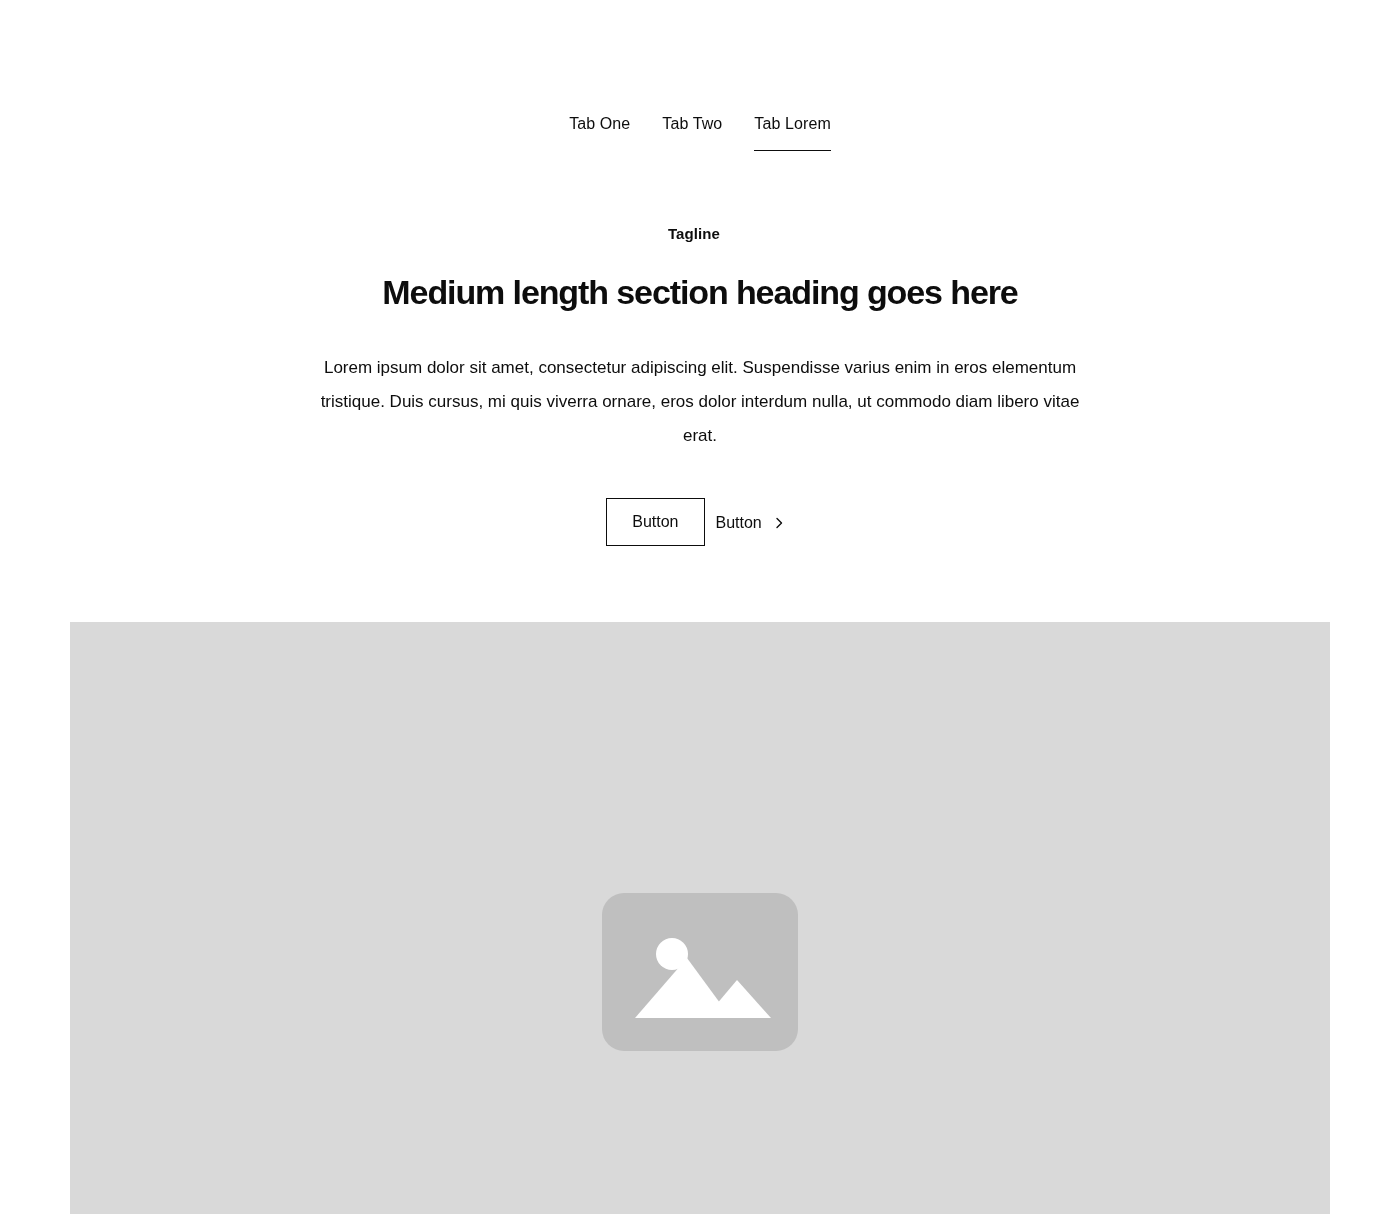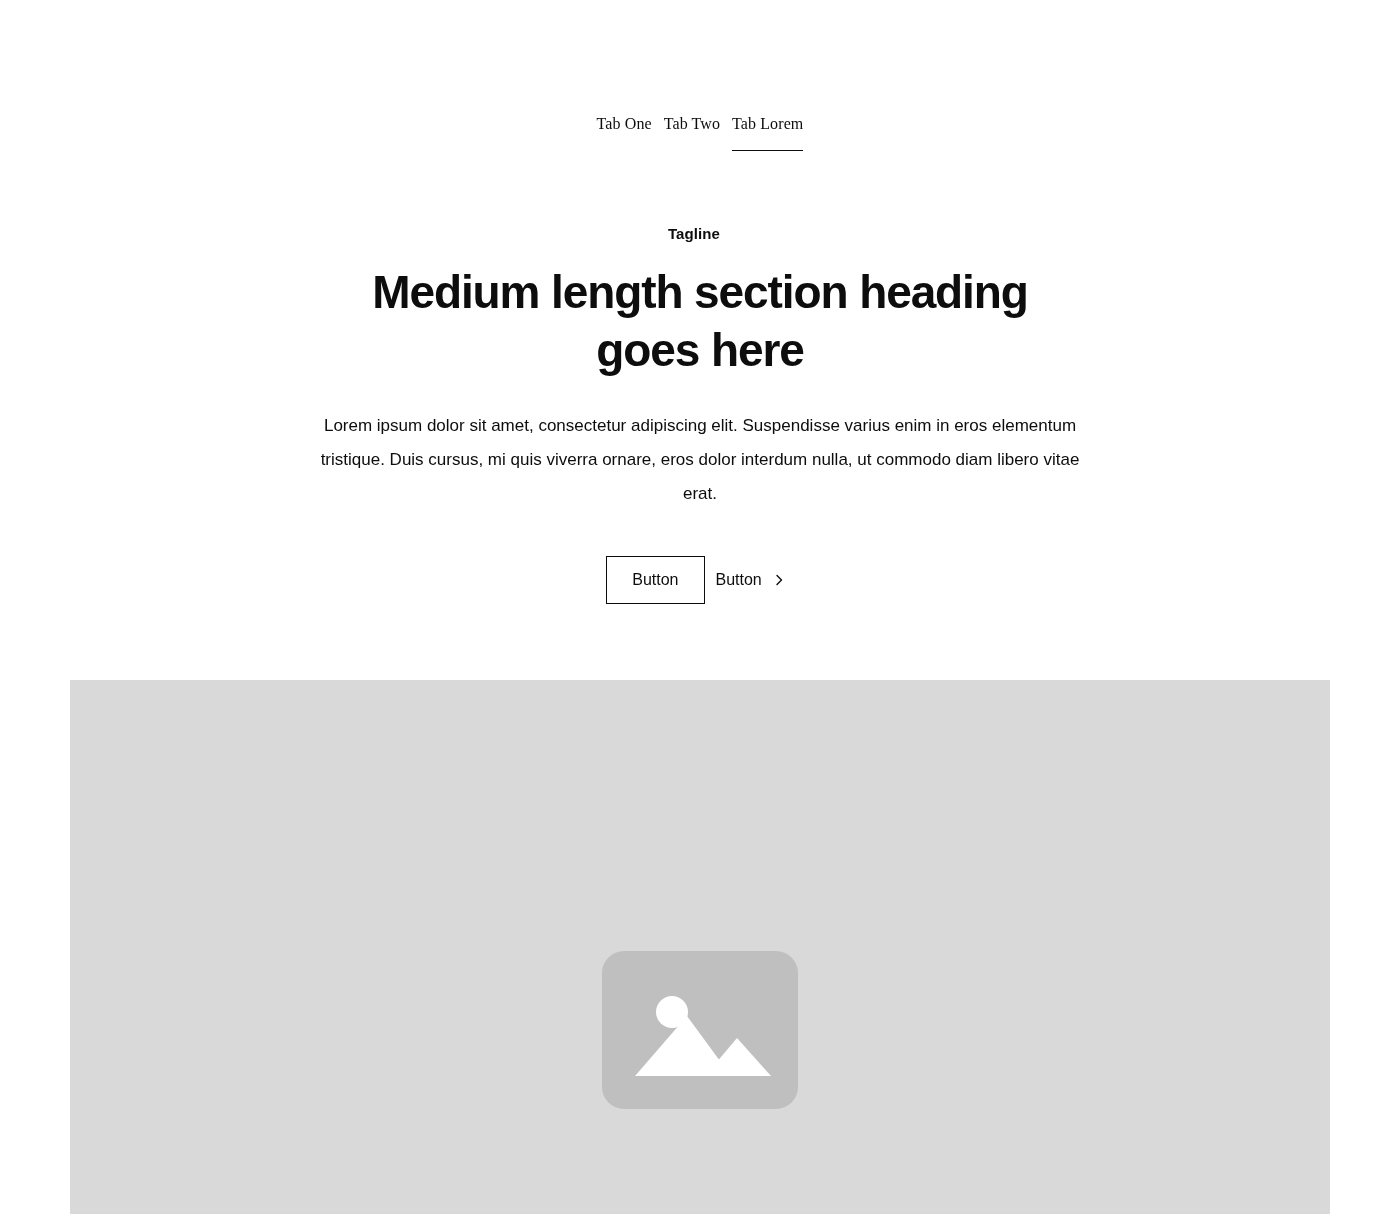--- a/index.html
+++ b/index.html
@@ -24,23 +24,22 @@
     display: flex;
     flex-direction: column;
     align-items: center;
   }
 
   
   .tabs {
     margin-top: 112px;
     display: flex;
     align-items: flex-start;
-    gap: 12px;
+    gap: 32px;
     justify-content: flex-start;
-    font-family: Liberation Serif, serif;
   }
   .tab {
     font-size: 16px;
     line-height: 24px;
     color: #0d0d0d;
     padding: 0 0 14px 0;
     background: none;
     border: none;
     font-family: inherit;
     cursor: pointer;
@@ -62,41 +61,41 @@
   }
   .tagline {
     font-size: 15px;
     line-height: 22px;
     font-weight: 700;
     color: #0d0d0d;
     margin: 0 12px 18px 0;
     letter-spacing: 0.1px;
   }
   .heading {
-    font-size: 46px;
+    font-size: 34px;
     line-height: 58px;
     font-weight: 700;
     letter-spacing: -1.1px;
     margin: 0;
     color: #0d0d0d;
     max-width: 760px;
   }
   .body-text {
     font-size: 17px;
     line-height: 34px;
     color: #0d0d0d;
     margin: 30px 0 0 0;
     max-width: 770px;
   }
 
   
   .actions {
     margin-top: 45px;
     display: flex;
-    align-items: center;
+    align-items: flex-end;
     gap: 3px;
   }
   .btn-outline {
     font-family: inherit;
     font-size: 16px;
     line-height: 24px;
     color: #0d0d0d;
     background: #ffffff;
     border: 1px solid #0d0d0d;
     border-radius: 0;

